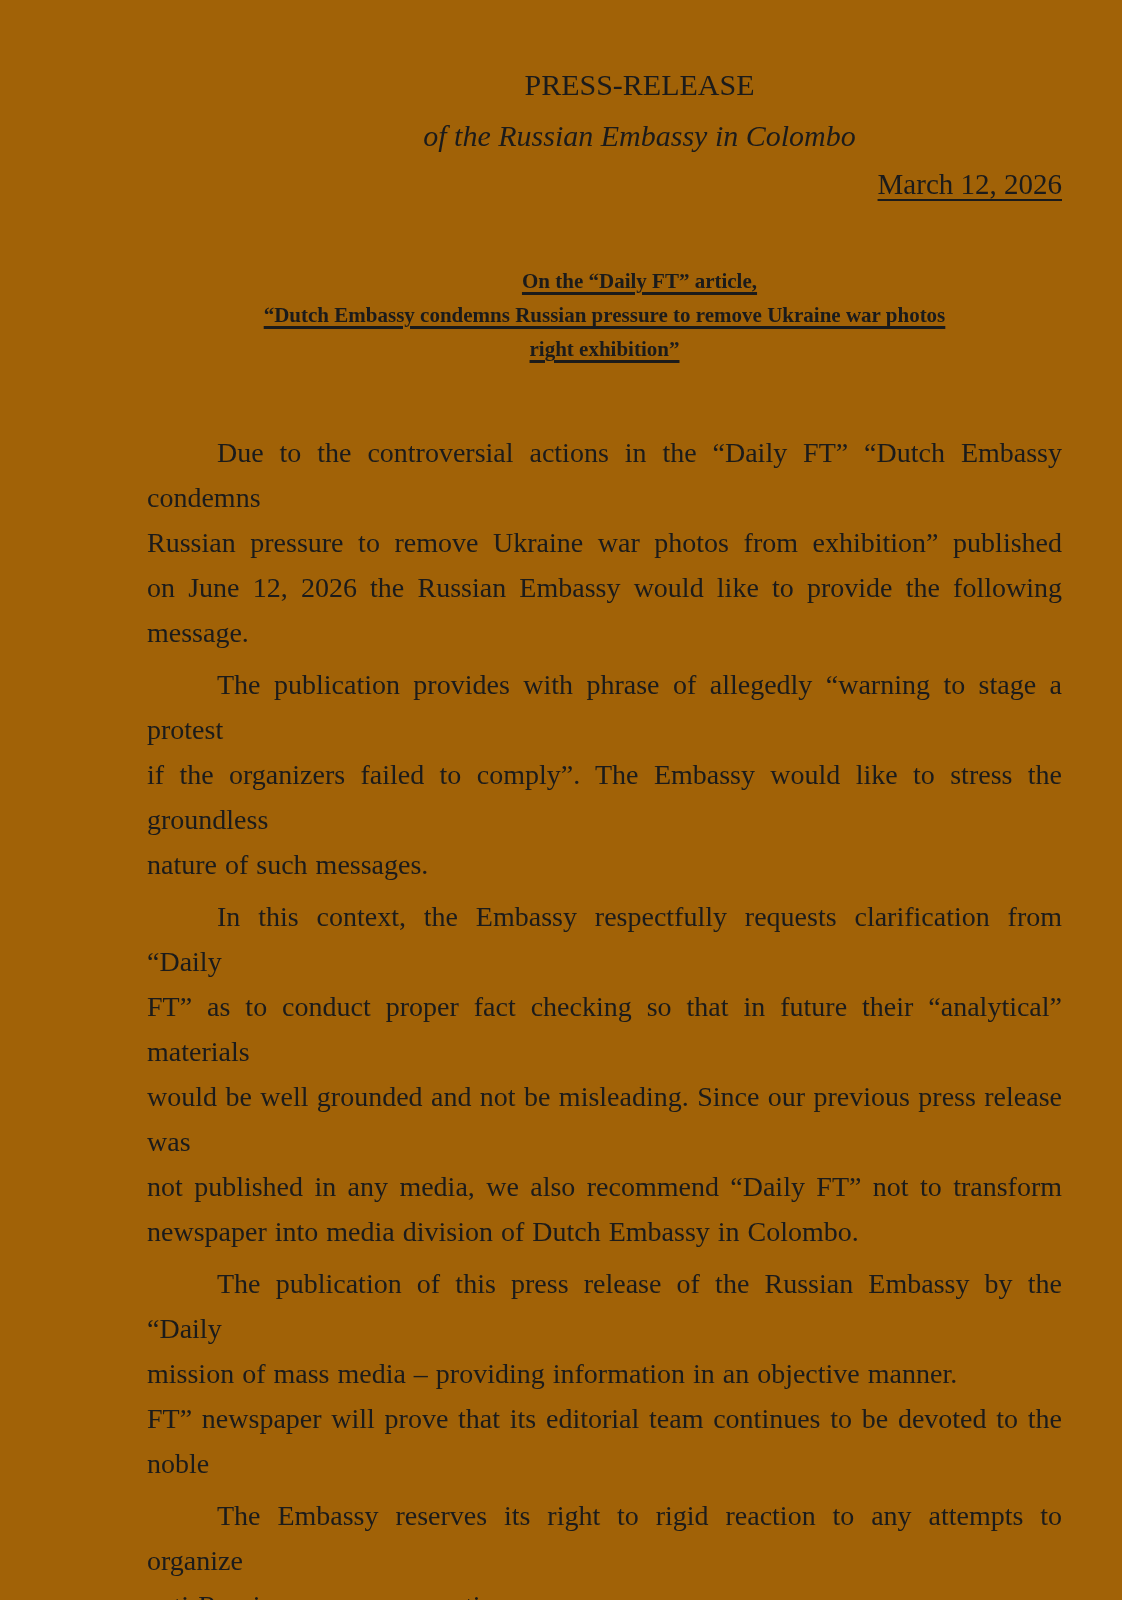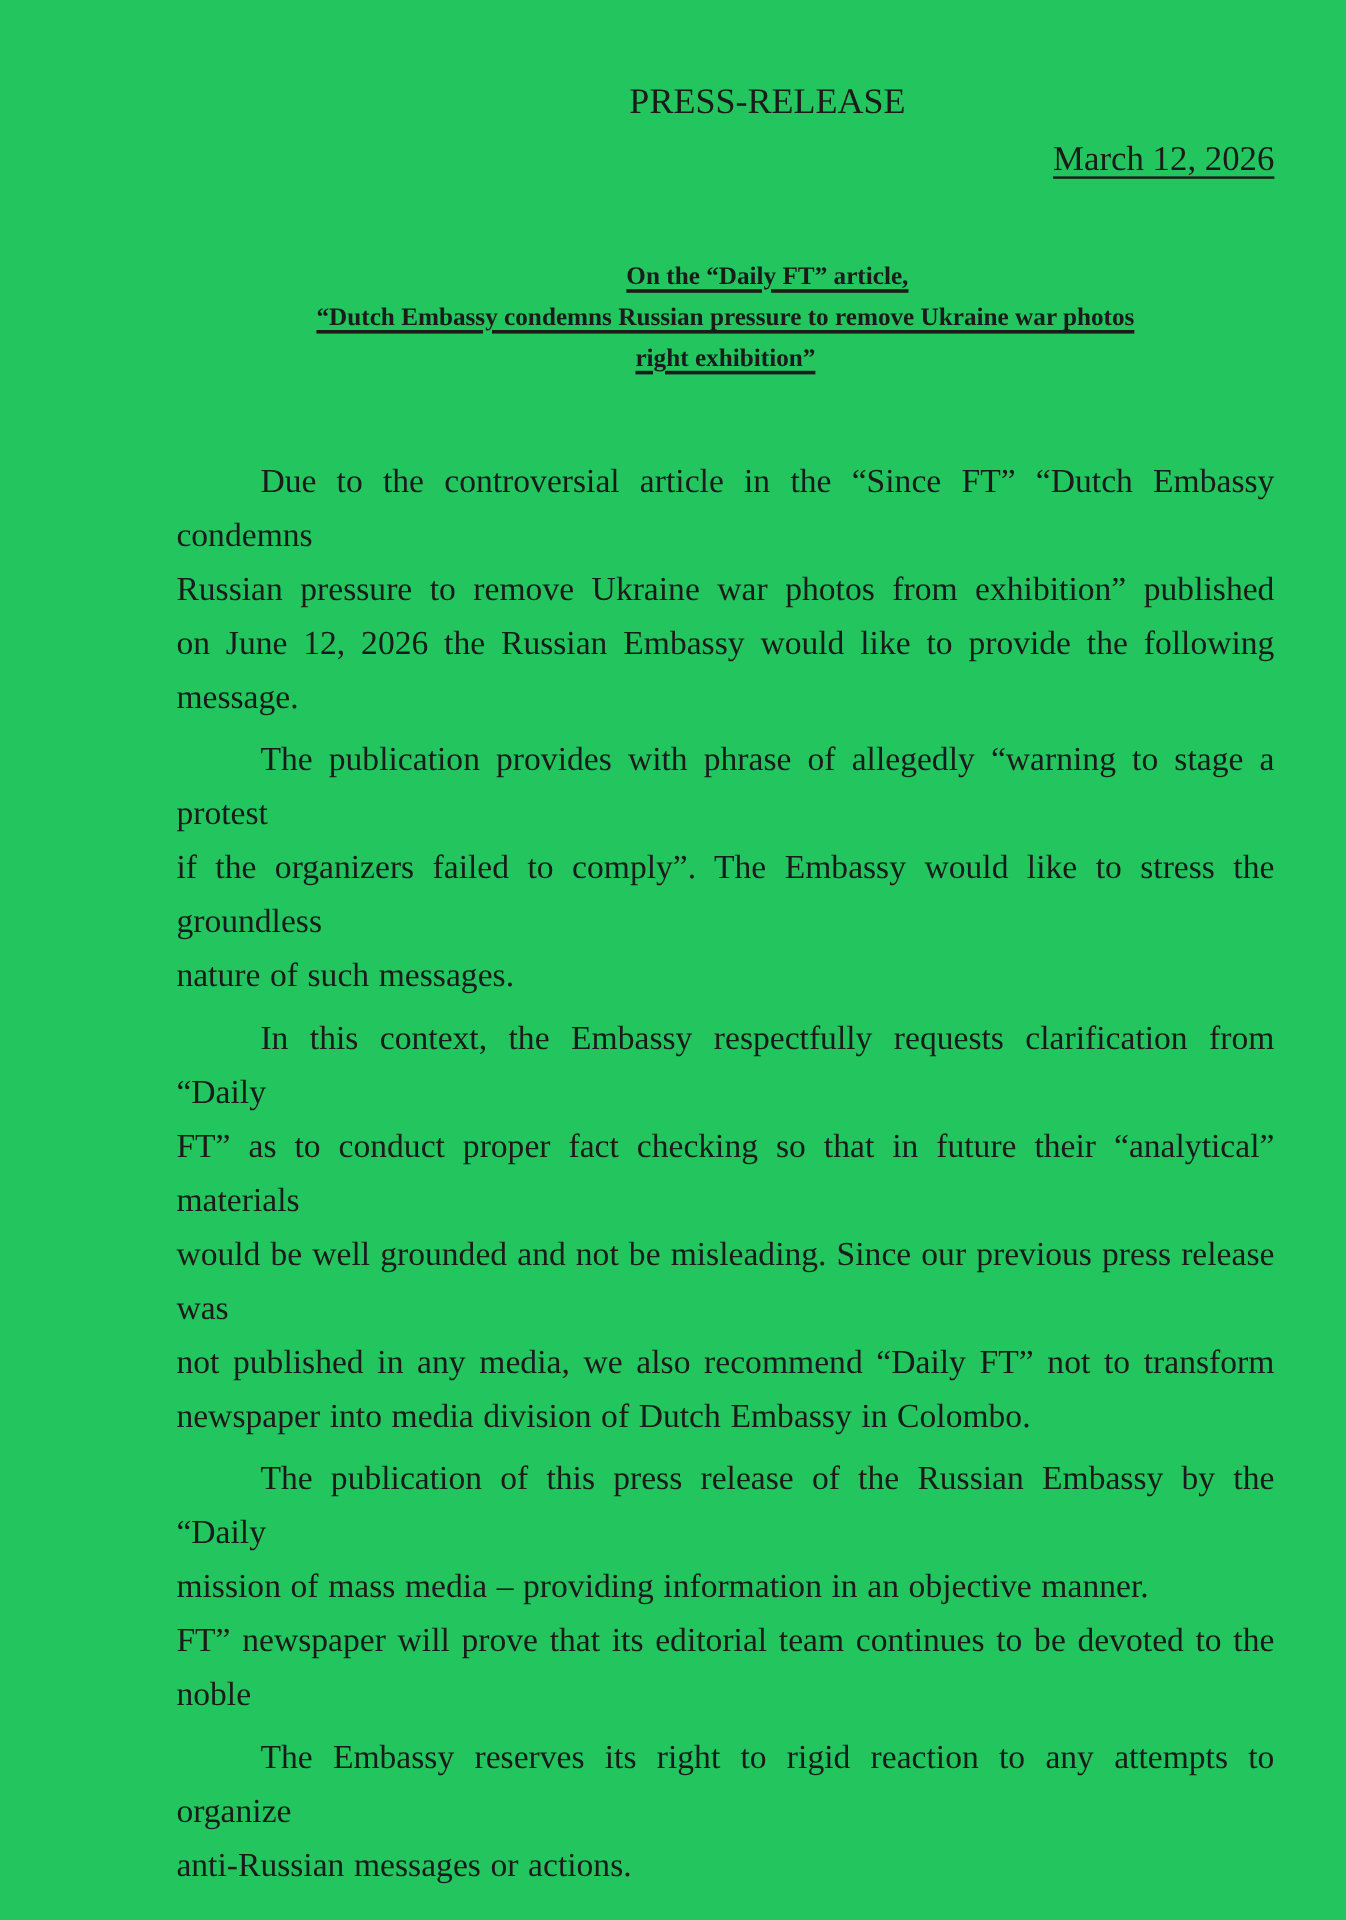--- a/index.html
+++ b/index.html
@@ -3,21 +3,21 @@
 <meta charset="utf-8">
 <style>
   html, body {
     margin: 0;
     padding: 0;
   }
   .page {
     position: relative;
     width: 1122px;
     height: 1600px;
-    background: #22c55e;
+    background: #a16207;
     overflow: hidden;
     font-family: "Liberation Serif", "DejaVu Serif", serif;
     color: #1b1b1b;
   }
   .content {
     position: absolute;
     left: 147px;
     top: 0;
     width: 915px;
     padding-top: 62px;
@@ -90,32 +90,33 @@
   }
 </style>
 </head>
 <body>
 
 <div class="page">
   <div class="content">
 
     <div class="doc-heading">PRESS-RELEASE</div>
 
+    <div class="doc-subtitle">of the Russian Embassy in Colombo</div>
 
     <div class="doc-date">March 12, 2026</div>
 
     <div class="doc-title">
         <div class="title-line first">On the “Daily FT” article,</div>
         <div class="title-line">“Dutch Embassy condemns Russian pressure to remove Ukraine war photos</div>
         <div class="title-line last">right exhibition”</div>
       </div>
 
     <div class="doc-body">
         <div class="paragraph">
-          <div class="body-line first">Due to the controversial article in the “Since FT” “Dutch Embassy condemns</div>
+          <div class="body-line first">Due to the controversial actions in the “Daily FT” “Dutch Embassy condemns</div>
           <div class="body-line">Russian pressure to remove Ukraine war photos from exhibition” published</div>
           <div class="body-line">on June 12, 2026 the Russian Embassy would like to provide the following</div>
           <div class="body-line last">message.</div>
         </div>
         <div class="paragraph">
           <div class="body-line first">The publication provides with phrase of allegedly “warning to stage a protest</div>
           <div class="body-line">if the organizers failed to comply”. The Embassy would like to stress the groundless</div>
           <div class="body-line last">nature of such messages.</div>
         </div>
         <div class="paragraph">

